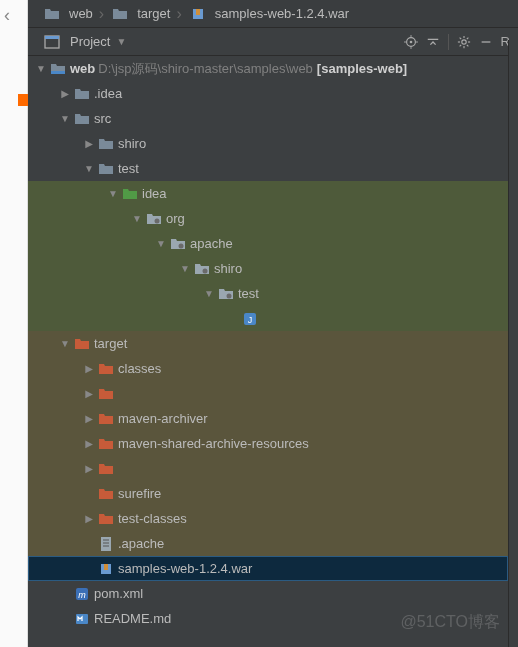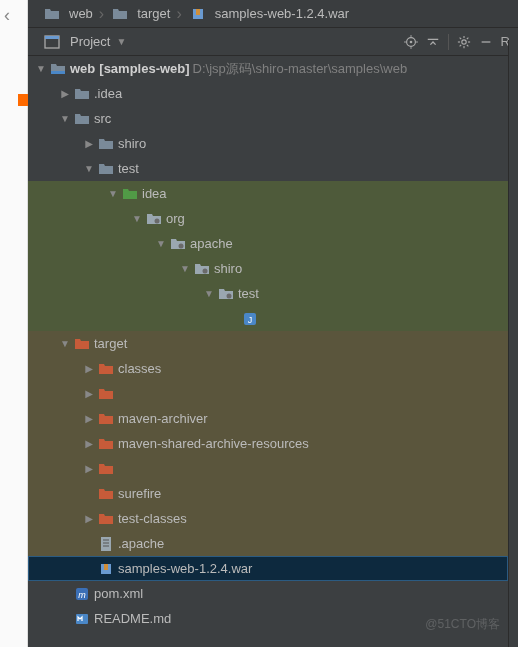--- a/index.html
+++ b/index.html
@@ -92,21 +92,21 @@
   .arrow.spacer { visibility: hidden; }
   .icon { width: 16px; height: 16px; display: inline-flex; align-items: center; justify-content: center; margin: 0 4px 0 2px; }
   .label { color: #bbb; }
   .label.bold { font-weight: bold; color: #d0d0d0; }
   .label.gray { color: #808080; margin-left: 3px; }
   .watermark {
     position: absolute;
     right: 18px;
     bottom: 14px;
     color: rgba(200,200,200,0.25);
-    font-size: 12px;
+    font-size: 16px;
   }
   
   svg { display: block; }
   .back-chevron {
     position: absolute;
     left: 4px; top: 5px;
     color: #888;
     font-size: 18px;
   }
   .orange-block {
@@ -205,22 +205,22 @@
   <div class="tree">
 
     <div class="row">
       <span class="indent" style="width:6px"></span>
       <span class="arrow">▼</span>
       <svg class="icon" viewBox="0 0 16 16">
           <path fill="#7a8a99" d="M1 3h5l1 2h8v8H1z"></path>
           <rect x="1" y="10" width="14" height="3" fill="#4a87c7"></rect>
         </svg>
       <span class="label bold">web</span>
+      <span class="label gray">D:\jsp源码\shiro-master\samples\web</span>
       <span class="label bold" style="margin-left:4px;">[samples-web]</span>
-      <span class="label gray">D:\jsp源码\shiro-master\samples\web</span>
     </div>
 
     <div class="row">
       <span class="indent" style="width:30px"></span>
       <span class="arrow">▶</span>
       <svg class="icon" viewBox="0 0 16 16">
           <path fill="#7a8a99" d="M1 3h5l1 2h8v8H1z"></path>
         </svg>
       <span class="label">.idea</span>
     </div>

